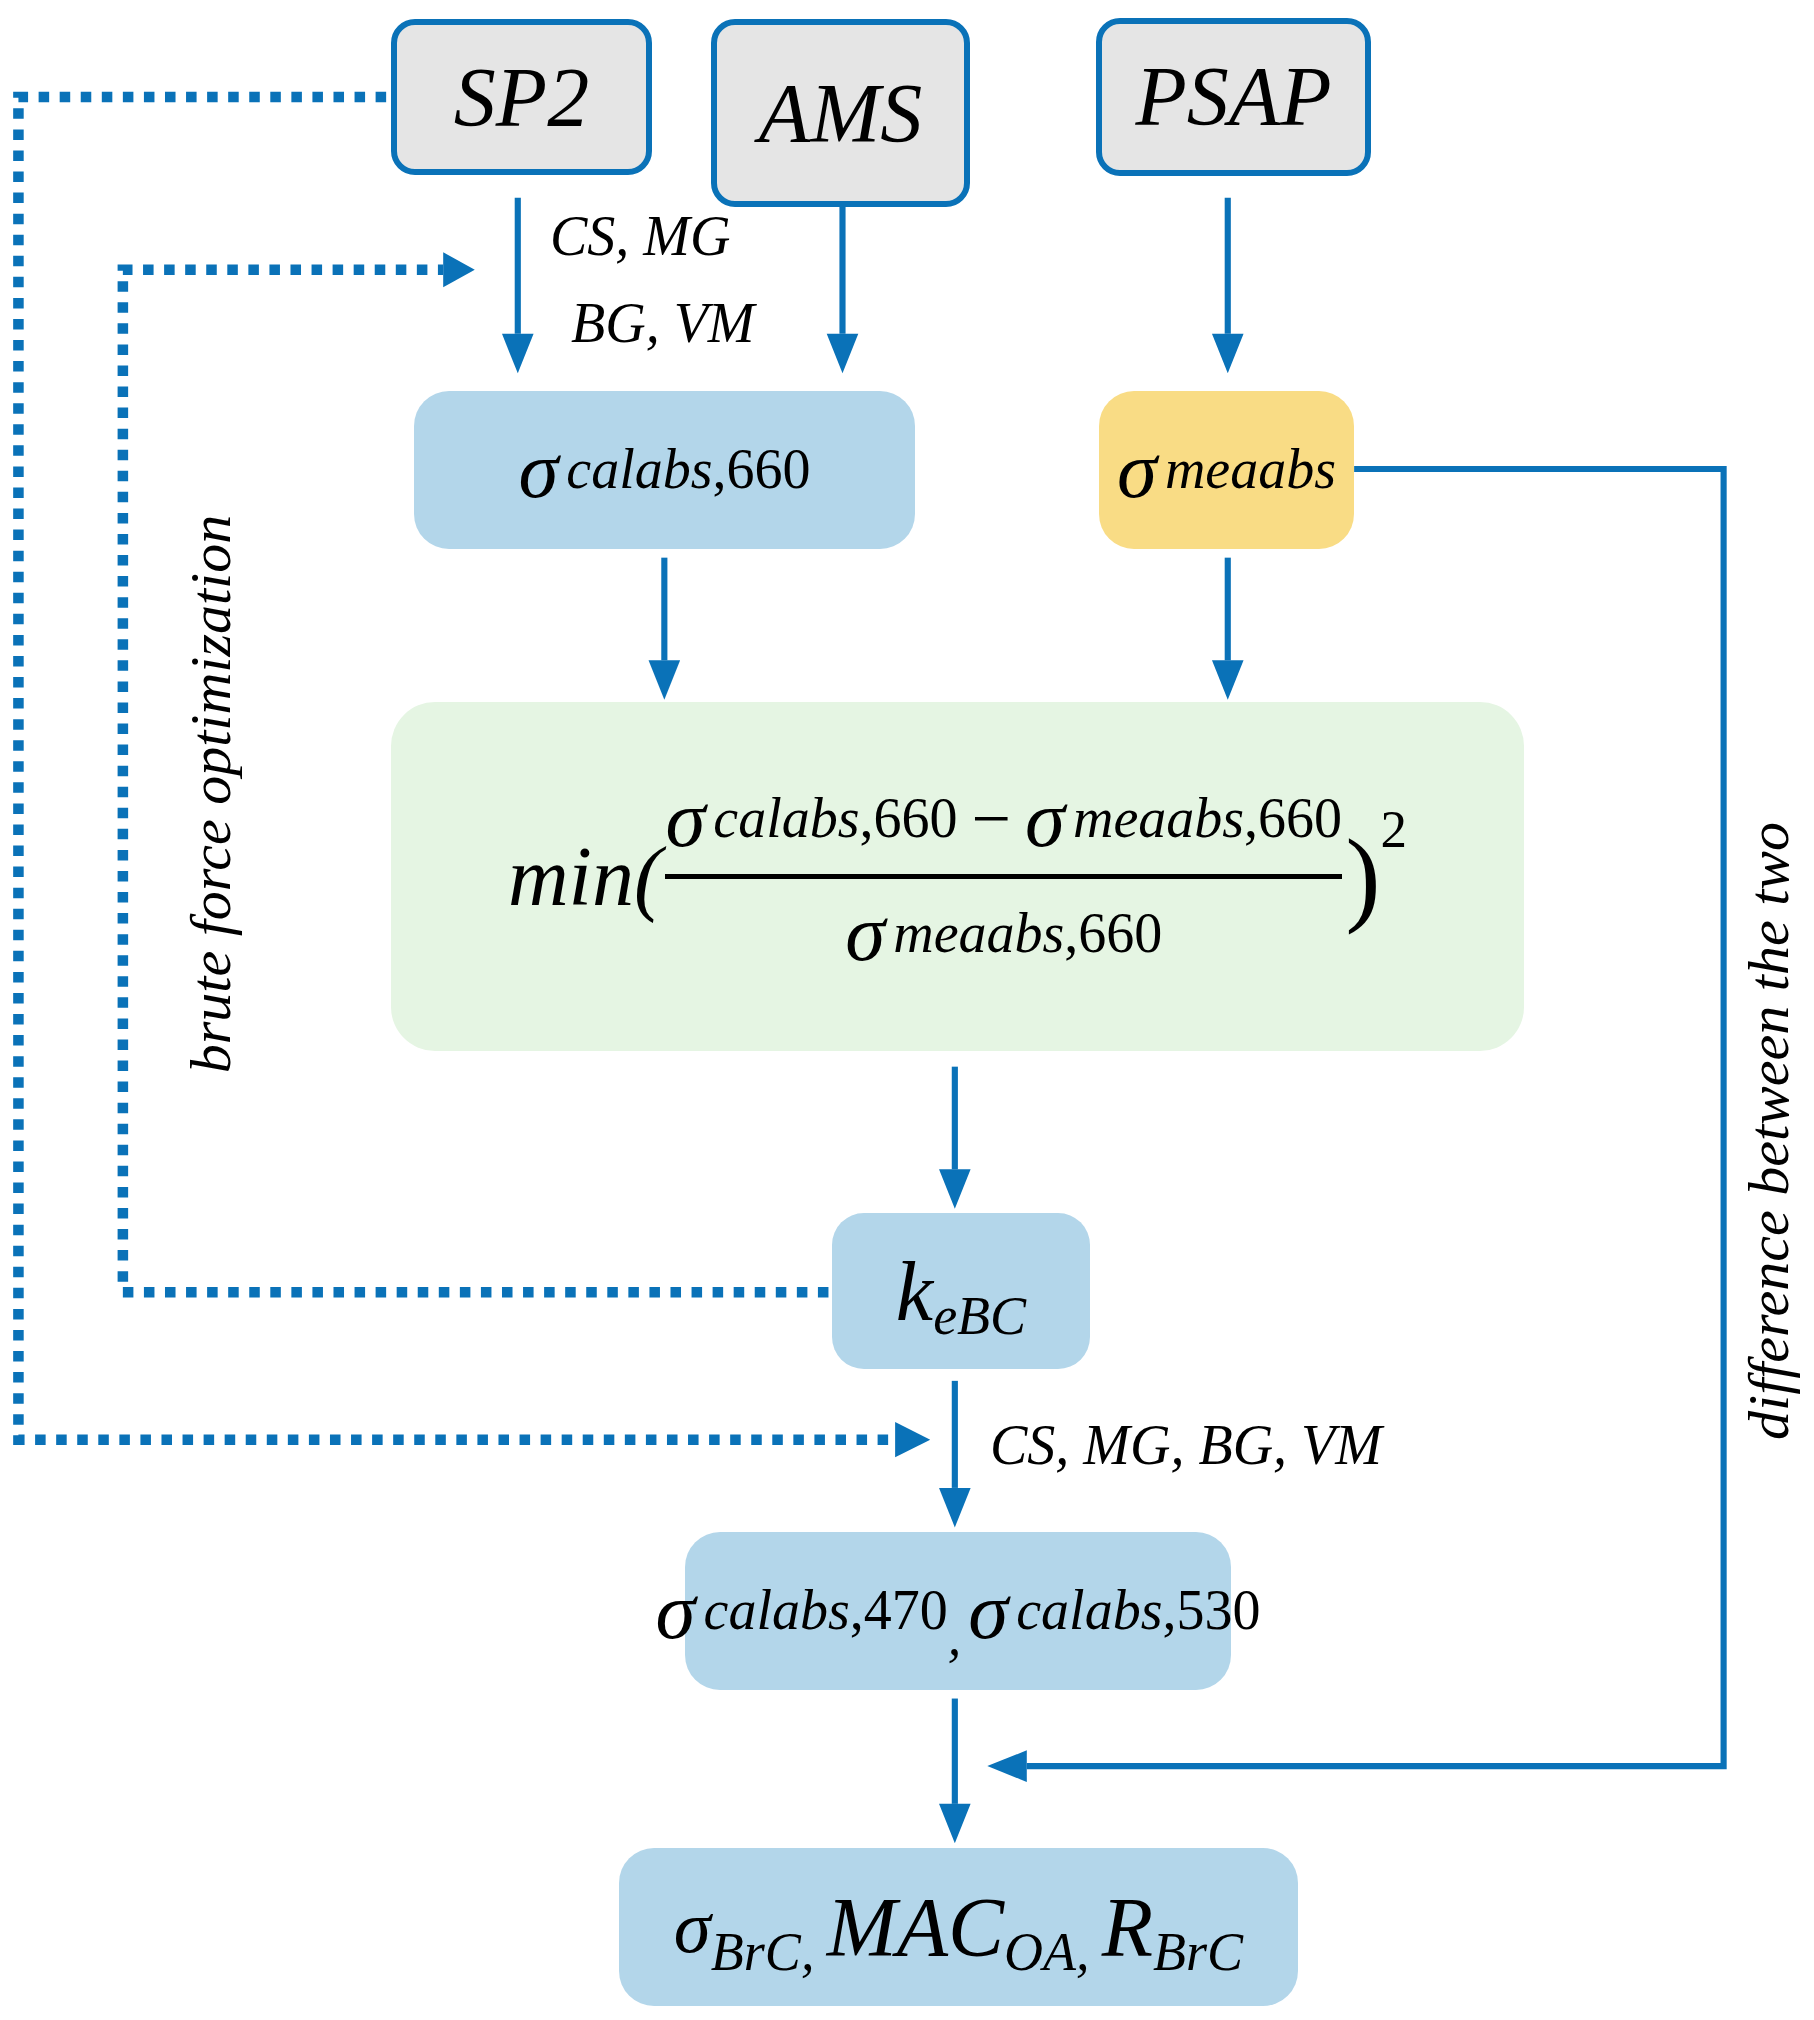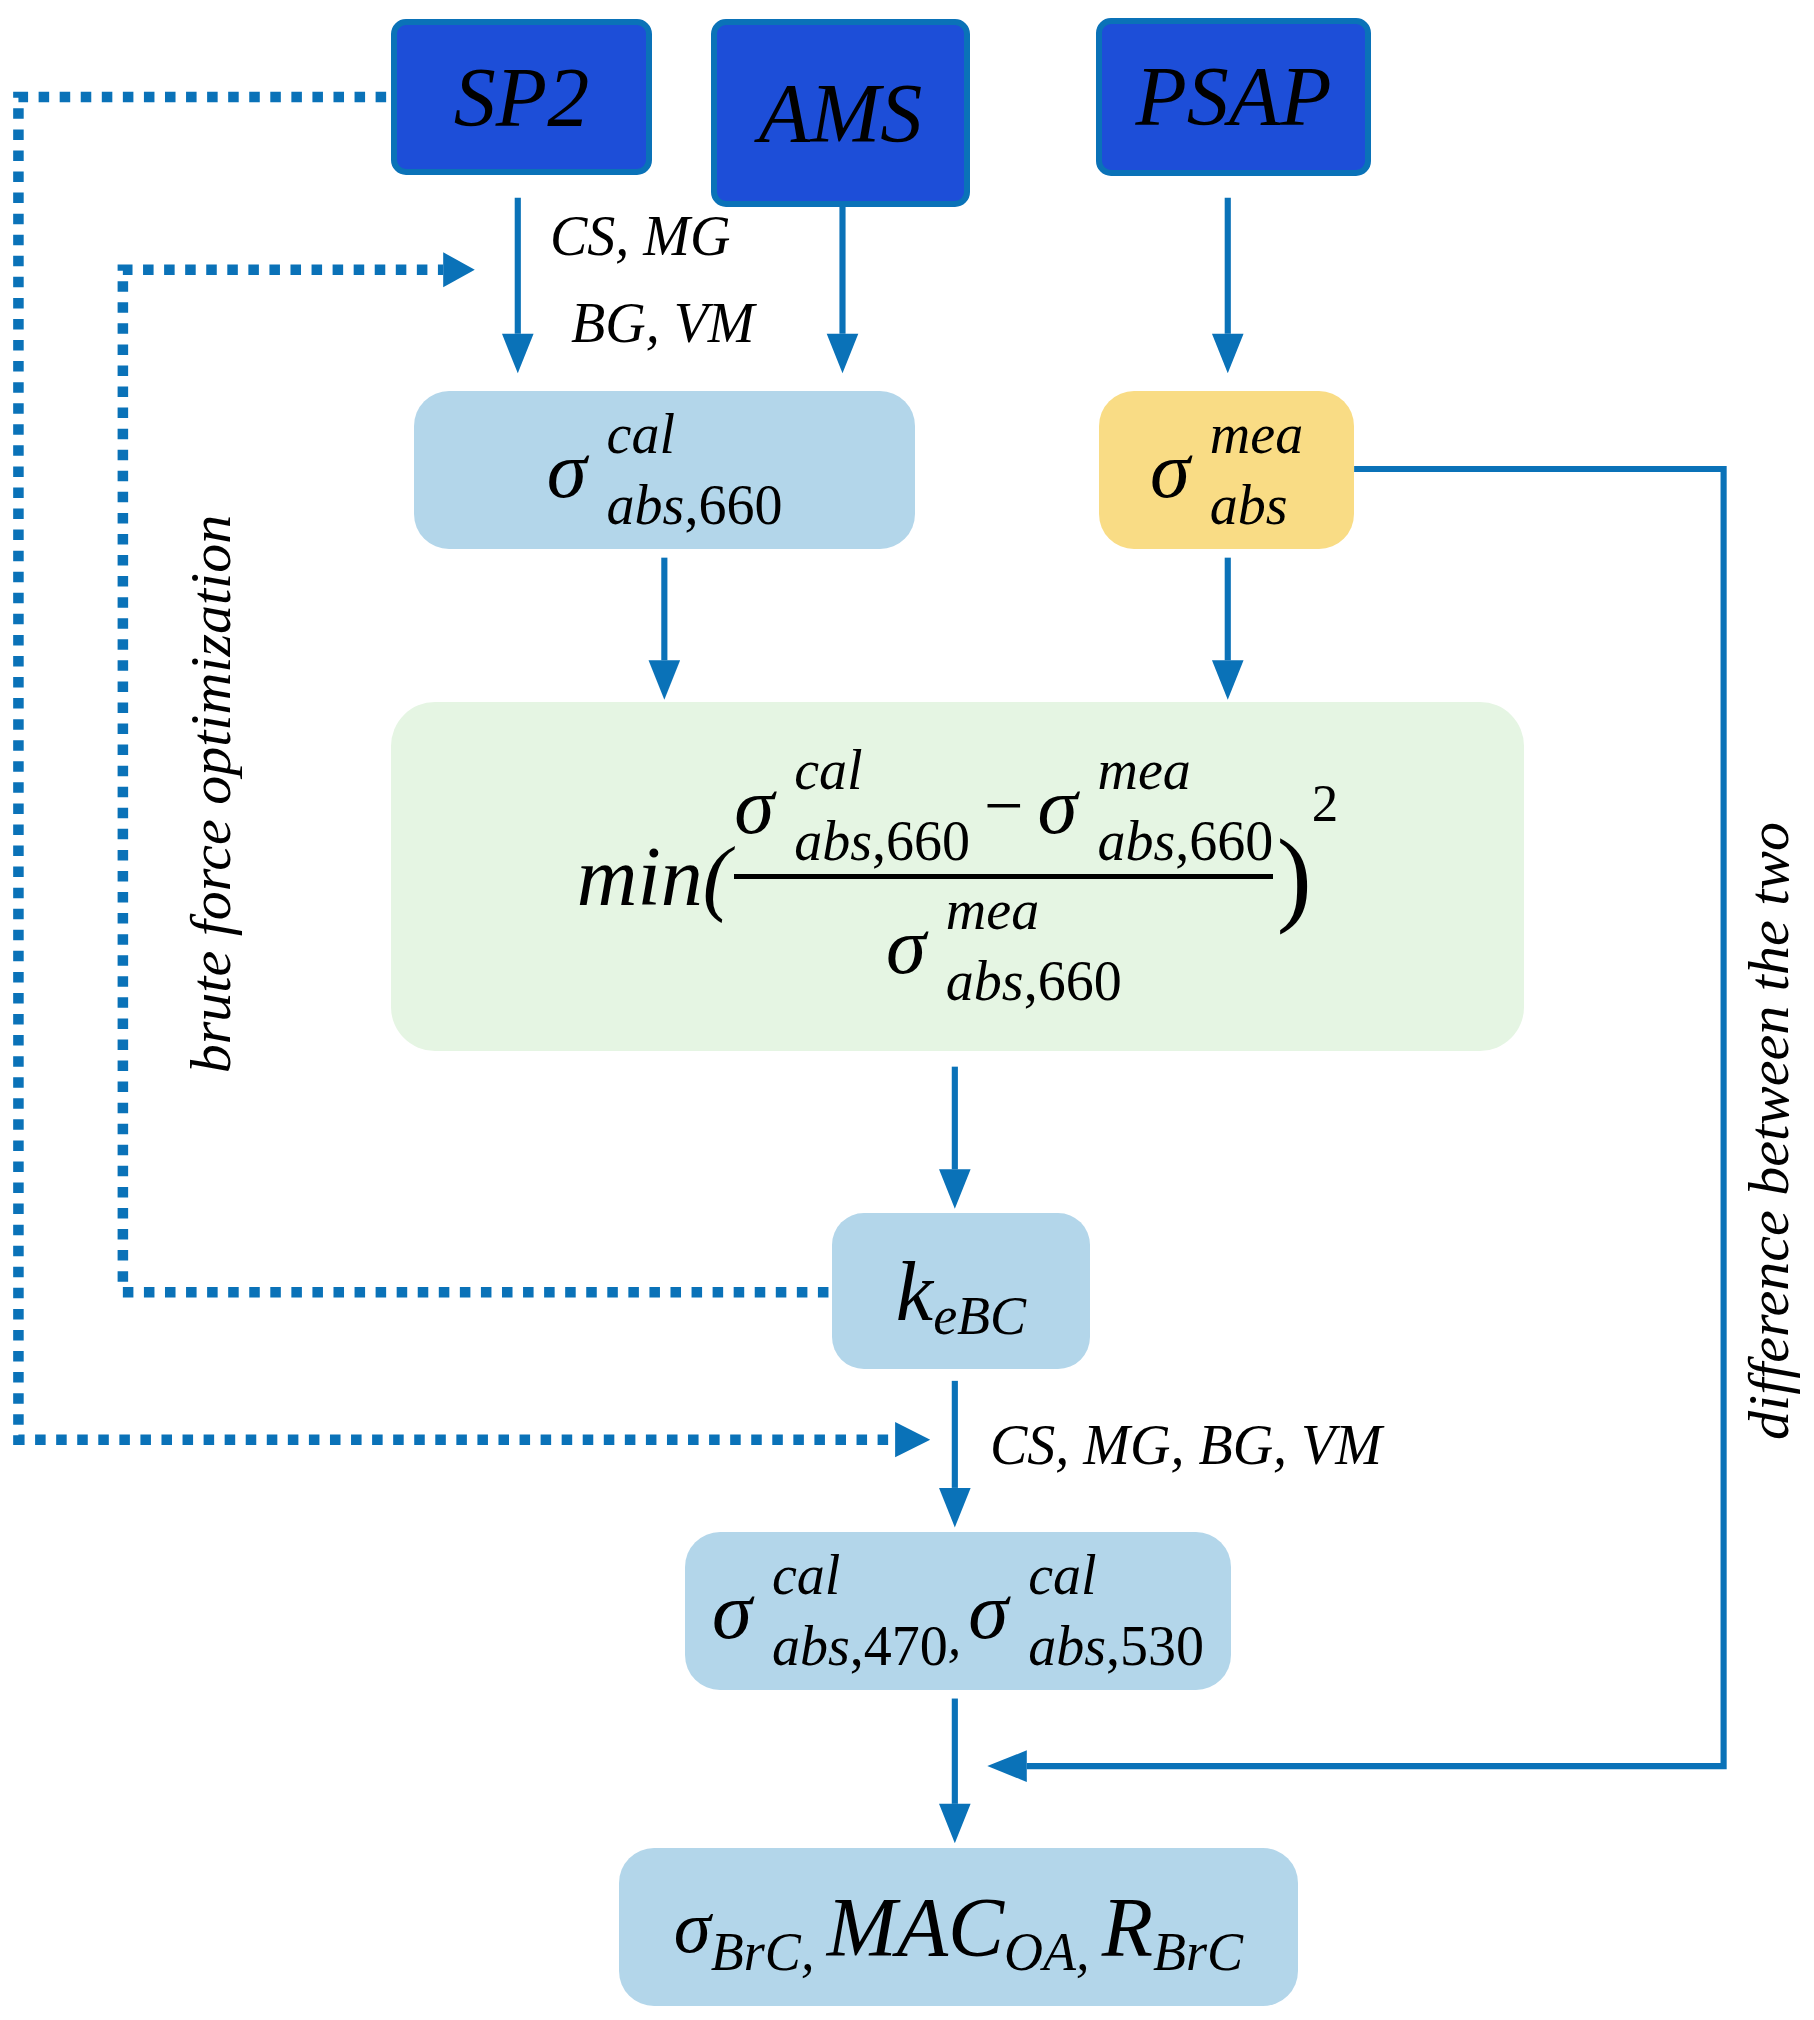--- a/index.html
+++ b/index.html
@@ -1,29 +1,29 @@
 <!DOCTYPE html>
 <html style="font-size:14px"><head>
 <meta charset="utf-8">
 <style>
   html, body { margin: 0; padding: 0; background: #ffffff; }
   body { width: 1814px; height: 2021px; position: relative; overflow: hidden;
          font-family: "Liberation Serif", "DejaVu Serif", serif; color: #000; }
   svg.connectors { position: absolute; left: 0; top: 0; }
   .node { position: absolute; box-sizing: border-box; display: flex; align-items: center;
           justify-content: center; font-style: italic; }
-  .outlined { border: 6.1px solid #0a72b8; border-radius: 15px; background: #1d4ed8; font-size: 84px; }
+  .outlined { border: 6.1px solid #0a72b8; border-radius: 24px; background: #e5e5e5; font-size: 84px; }
   .filled { border-radius: 35px; }
   .blue { background: #b3d6ea; }
   .yellow { background: #f9dc85; }
   .green { background: #e5f5e3; border-radius: 44px; }
   .lbl { position: absolute; font-style: italic; font-size: 56px; white-space: nowrap; }
   .sym { display: inline-flex; align-items: center; }
   .sigma { font-size: 81px; font-style: italic; }
-  .scripts { display: inline-flex; flex-direction: column; line-height: 0.85; margin-left: 20px; gap: 23px; }
+  .scripts { display: inline-flex; flex-direction: row; line-height: 0.85; margin-left: 8px; }
   .scripts .sup { font-size: 56px; font-style: italic; text-align: left; }
   .scripts .sub { font-size: 56px; font-style: italic; text-align: left; }
   .num { font-style: normal; }
   .rot-left { position: absolute; transform: rotate(-90deg); transform-origin: center center;
               font-style: italic; font-size: 58px; white-space: nowrap; }
   .frac { display: inline-flex; flex-direction: column; align-items: center; margin: 0 3.5px; }
   .frac .line { height: 4.4px; background: #000; width: 100%; margin: 8.8px 0; }
   .frac-row { display: inline-flex; align-items: center; }
   .minus { font-size: 70px; font-style: normal; margin: 0 14px; }
   .bigtxt { font-size: 84px; }

